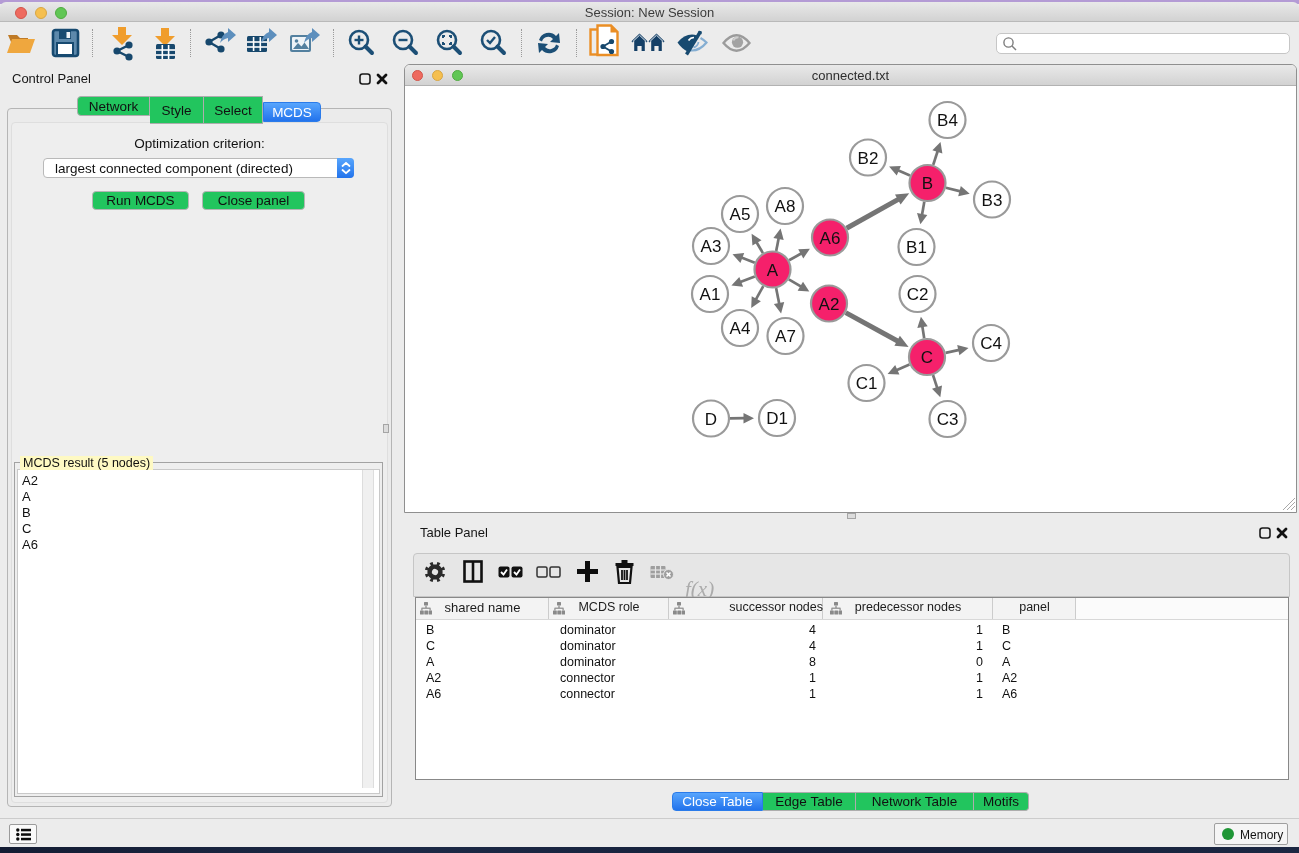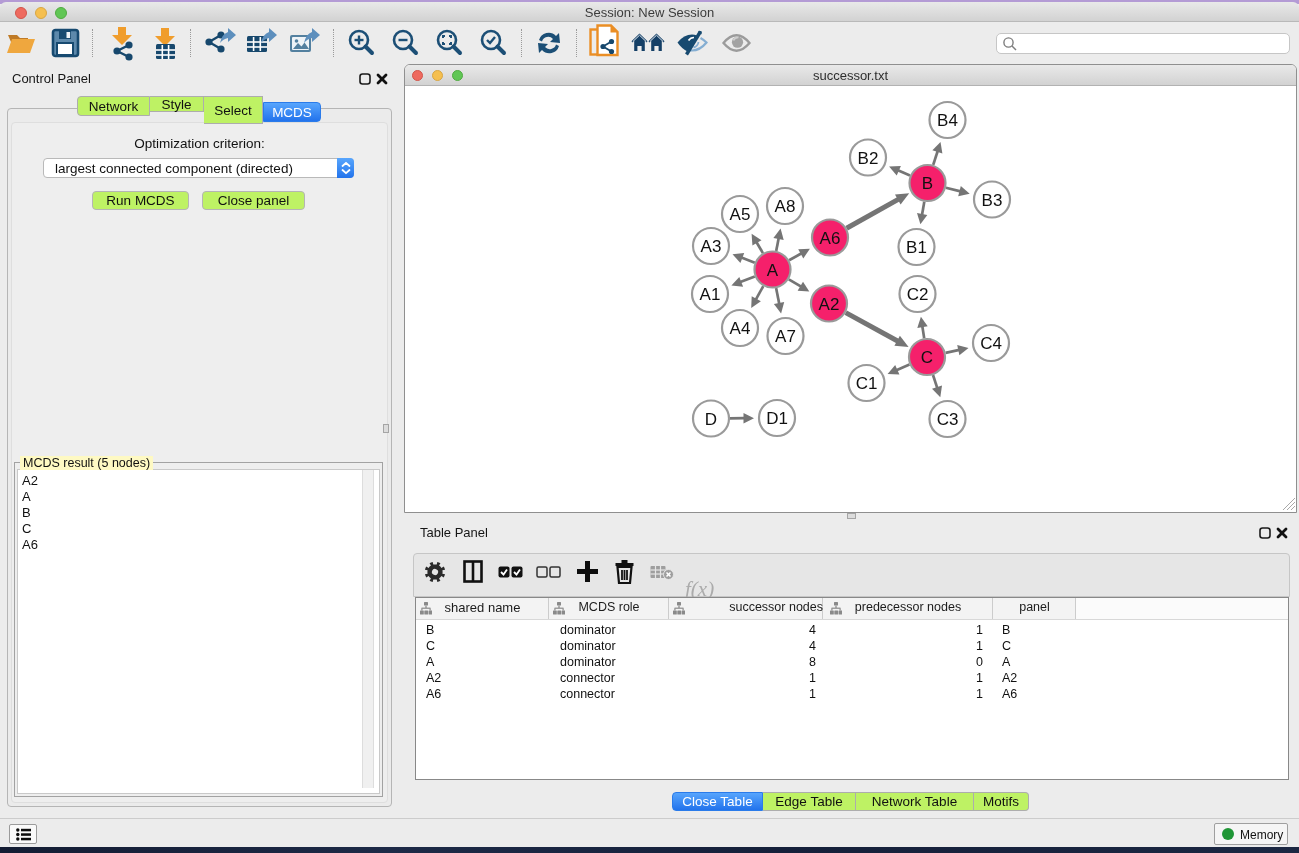--- a/index.html
+++ b/index.html
@@ -1,17 +1,17 @@
 <!DOCTYPE html>
 <html><head><meta charset="utf-8"><style>
 *{margin:0;padding:0;box-sizing:border-box}
 html,body{width:1299px;height:853px;overflow:hidden}
 body{font-family:"Liberation Sans",sans-serif;background:#ececec;position:relative;font-size:13px;color:#1a1a1a}
 .abs{position:absolute}
-.seg{position:absolute;display:flex;align-items:center;justify-content:center;background:#bef264;border:1px solid #adadad;font-size:13.5px;color:#111;white-space:nowrap}
+.seg{position:absolute;display:flex;align-items:center;justify-content:center;background:#22c55e;border:1px solid #adadad;font-size:13.5px;color:#111;white-space:nowrap}
 .seg.blue{background:linear-gradient(#57a5fd,#2273ec);color:#fff;border-color:#2a7bea}
 .ic{position:absolute}
 svg{display:block}
 </style></head>
 <body>
 <div class="abs" style="left:0;top:0;width:1299px;height:4px;background:#b49bd5"></div>
 <div class="abs" style="left:0;top:2px;width:1299px;height:20px;background:linear-gradient(#e9e9e9,#d2d2d2);border-bottom:1px solid #b9b9b9;border-radius:6px 6px 0 0"></div>
 <div class="abs" style="left:15px;top:7px;width:12px;height:12px;border-radius:50%;background:#ee6a5f;border:1px solid #d2554b"></div>
 <div class="abs" style="left:35px;top:7px;width:12px;height:12px;border-radius:50%;background:#f5bf4f;border:1px solid #d8a643"></div>
 <div class="abs" style="left:55px;top:7px;width:12px;height:12px;border-radius:50%;background:#61c655;border:1px solid #50ab41"></div>
@@ -174,21 +174,21 @@
 <svg class="ic" style="left:376px;top:73px" width="12" height="12" viewBox="0 0 12 12">
     <g stroke="#111" stroke-width="2.8" stroke-linecap="round">
       <line x1="2" y1="2" x2="10" y2="10"></line>
       <line x1="10" y1="2" x2="2" y2="10"></line>
     </g>
   </svg>
 <div class="abs" style="left:7px;top:108px;width:385px;height:699px;background:#ebebeb;border:1px solid #b5b5b5;border-radius:4px"></div>
 <div class="abs" style="left:11px;top:122px;width:377px;height:681px;background:#eeeeee;border:1px solid #dedede;border-radius:4px"></div>
 
 <div class="seg" style="left:77px;top:96px;width:73px;height:20px;border-radius:4px 0 0 4px">Network</div>
-<div class="seg" style="left:150px;top:96px;width:54px;height:16px;border-left:none">Style</div>
+<div class="seg" style="left:150px;top:96px;width:54px;height:28px;border-left:none">Style</div>
 <div class="seg" style="left:204px;top:96px;width:59px;height:28px;border-left:none">Select</div>
 <div class="seg blue" style="left:263px;top:102px;width:58px;height:20px;border-radius:0 4px 4px 0">MCDS</div>
 <div class="abs" style="left:7px;top:136px;width:385px;text-align:center;font-size:13.5px;color:#111">Optimization criterion:</div>
 
 <div class="abs" style="left:43px;top:158px;width:311px;height:20px;background:#fff;border:1px solid #b9b9b9;border-radius:4px"></div>
 <div class="abs" style="left:55px;top:161px;font-size:13.5px;color:#111">largest connected component (directed)</div>
 <div class="abs" style="left:337px;top:158px;width:17px;height:20px;background:linear-gradient(#58a6fd,#2273ec);border-radius:0 4px 4px 0"></div>
 <svg class="ic" style="left:340px;top:161px" width="12" height="14" viewBox="0 0 12 14">
     <g stroke="#fff" stroke-width="1.8" fill="none" stroke-linecap="round" stroke-linejoin="round">
       <path d="M2.5 5 L6 1.8 L9.5 5"></path>
@@ -203,21 +203,21 @@
 <div class="abs" style="left:17px;top:469px;width:363px;height:325px;background:#fff;border:1px solid #c9c9c9"></div>
 <div class="abs" style="left:20px;top:456px;background:#fef9c3;padding:0 3px;font-size:12.5px;color:#111">MCDS result (5 nodes)</div>
 <div class="abs" style="left:362px;top:470px;width:12px;height:318px;background:#f0f0f0;border-left:1px solid #ddd;border-right:1px solid #ddd"></div>
 <div class="abs" style="left:22px;top:473px;font-size:13px;line-height:16px;color:#111">A2<br>A<br>B<br>C<br>A6</div>
 
 <div class="abs" style="left:404px;top:64px;width:893px;height:449px;background:#fff;border:1px solid #8f8f8f;border-radius:6px 6px 0 0"></div>
 <div class="abs" style="left:405px;top:65px;width:891px;height:21px;background:linear-gradient(#e9e9e9,#d2d2d2);border-bottom:1px solid #b2b2b2;border-radius:5px 5px 0 0"></div>
 <div class="abs" style="left:412px;top:70px;width:11px;height:11px;border-radius:50%;background:#ee6a5f;border:1px solid #d2554b"></div>
 <div class="abs" style="left:432px;top:70px;width:11px;height:11px;border-radius:50%;background:#f5bf4f;border:1px solid #d8a643"></div>
 <div class="abs" style="left:452px;top:70px;width:11px;height:11px;border-radius:50%;background:#61c655;border:1px solid #50ab41"></div>
-<div class="abs" style="left:405px;top:68px;width:891px;text-align:center;font-size:13px;color:#2e2e2e">successor.txt</div>
+<div class="abs" style="left:405px;top:68px;width:891px;text-align:center;font-size:13px;color:#2e2e2e">connected.txt</div>
 <svg class="abs" style="left:405px;top:87px" width="891" height="425" viewBox="0 0 891 425" font-family="Liberation Sans,sans-serif">
 <line x1="349.8" y1="189.4" x2="335.3" y2="195.1" stroke="#757575" stroke-width="2.7"></line>
     <path d="M326.4 198.6 L334.3 189.9 L338.1 199.7 Z" fill="#757575"></path>
 <line x1="349.8" y1="175.7" x2="336.4" y2="170.6" stroke="#757575" stroke-width="2.7"></line>
     <path d="M327.5 167.2 L339.2 166.1 L335.4 175.9 Z" fill="#757575"></path>
 <line x1="358.3" y1="199.1" x2="350.8" y2="212.6" stroke="#757575" stroke-width="2.7"></line>
     <path d="M346.2 220.9 L346.7 209.2 L355.9 214.3 Z" fill="#757575"></path>
 <line x1="357.9" y1="166.1" x2="351.4" y2="155.0" stroke="#757575" stroke-width="2.7"></line>
     <path d="M346.6 146.8 L356.5 153.3 L347.4 158.6 Z" fill="#757575"></path>
 <line x1="371.1" y1="201.1" x2="374.3" y2="217.1" stroke="#757575" stroke-width="2.7"></line>

